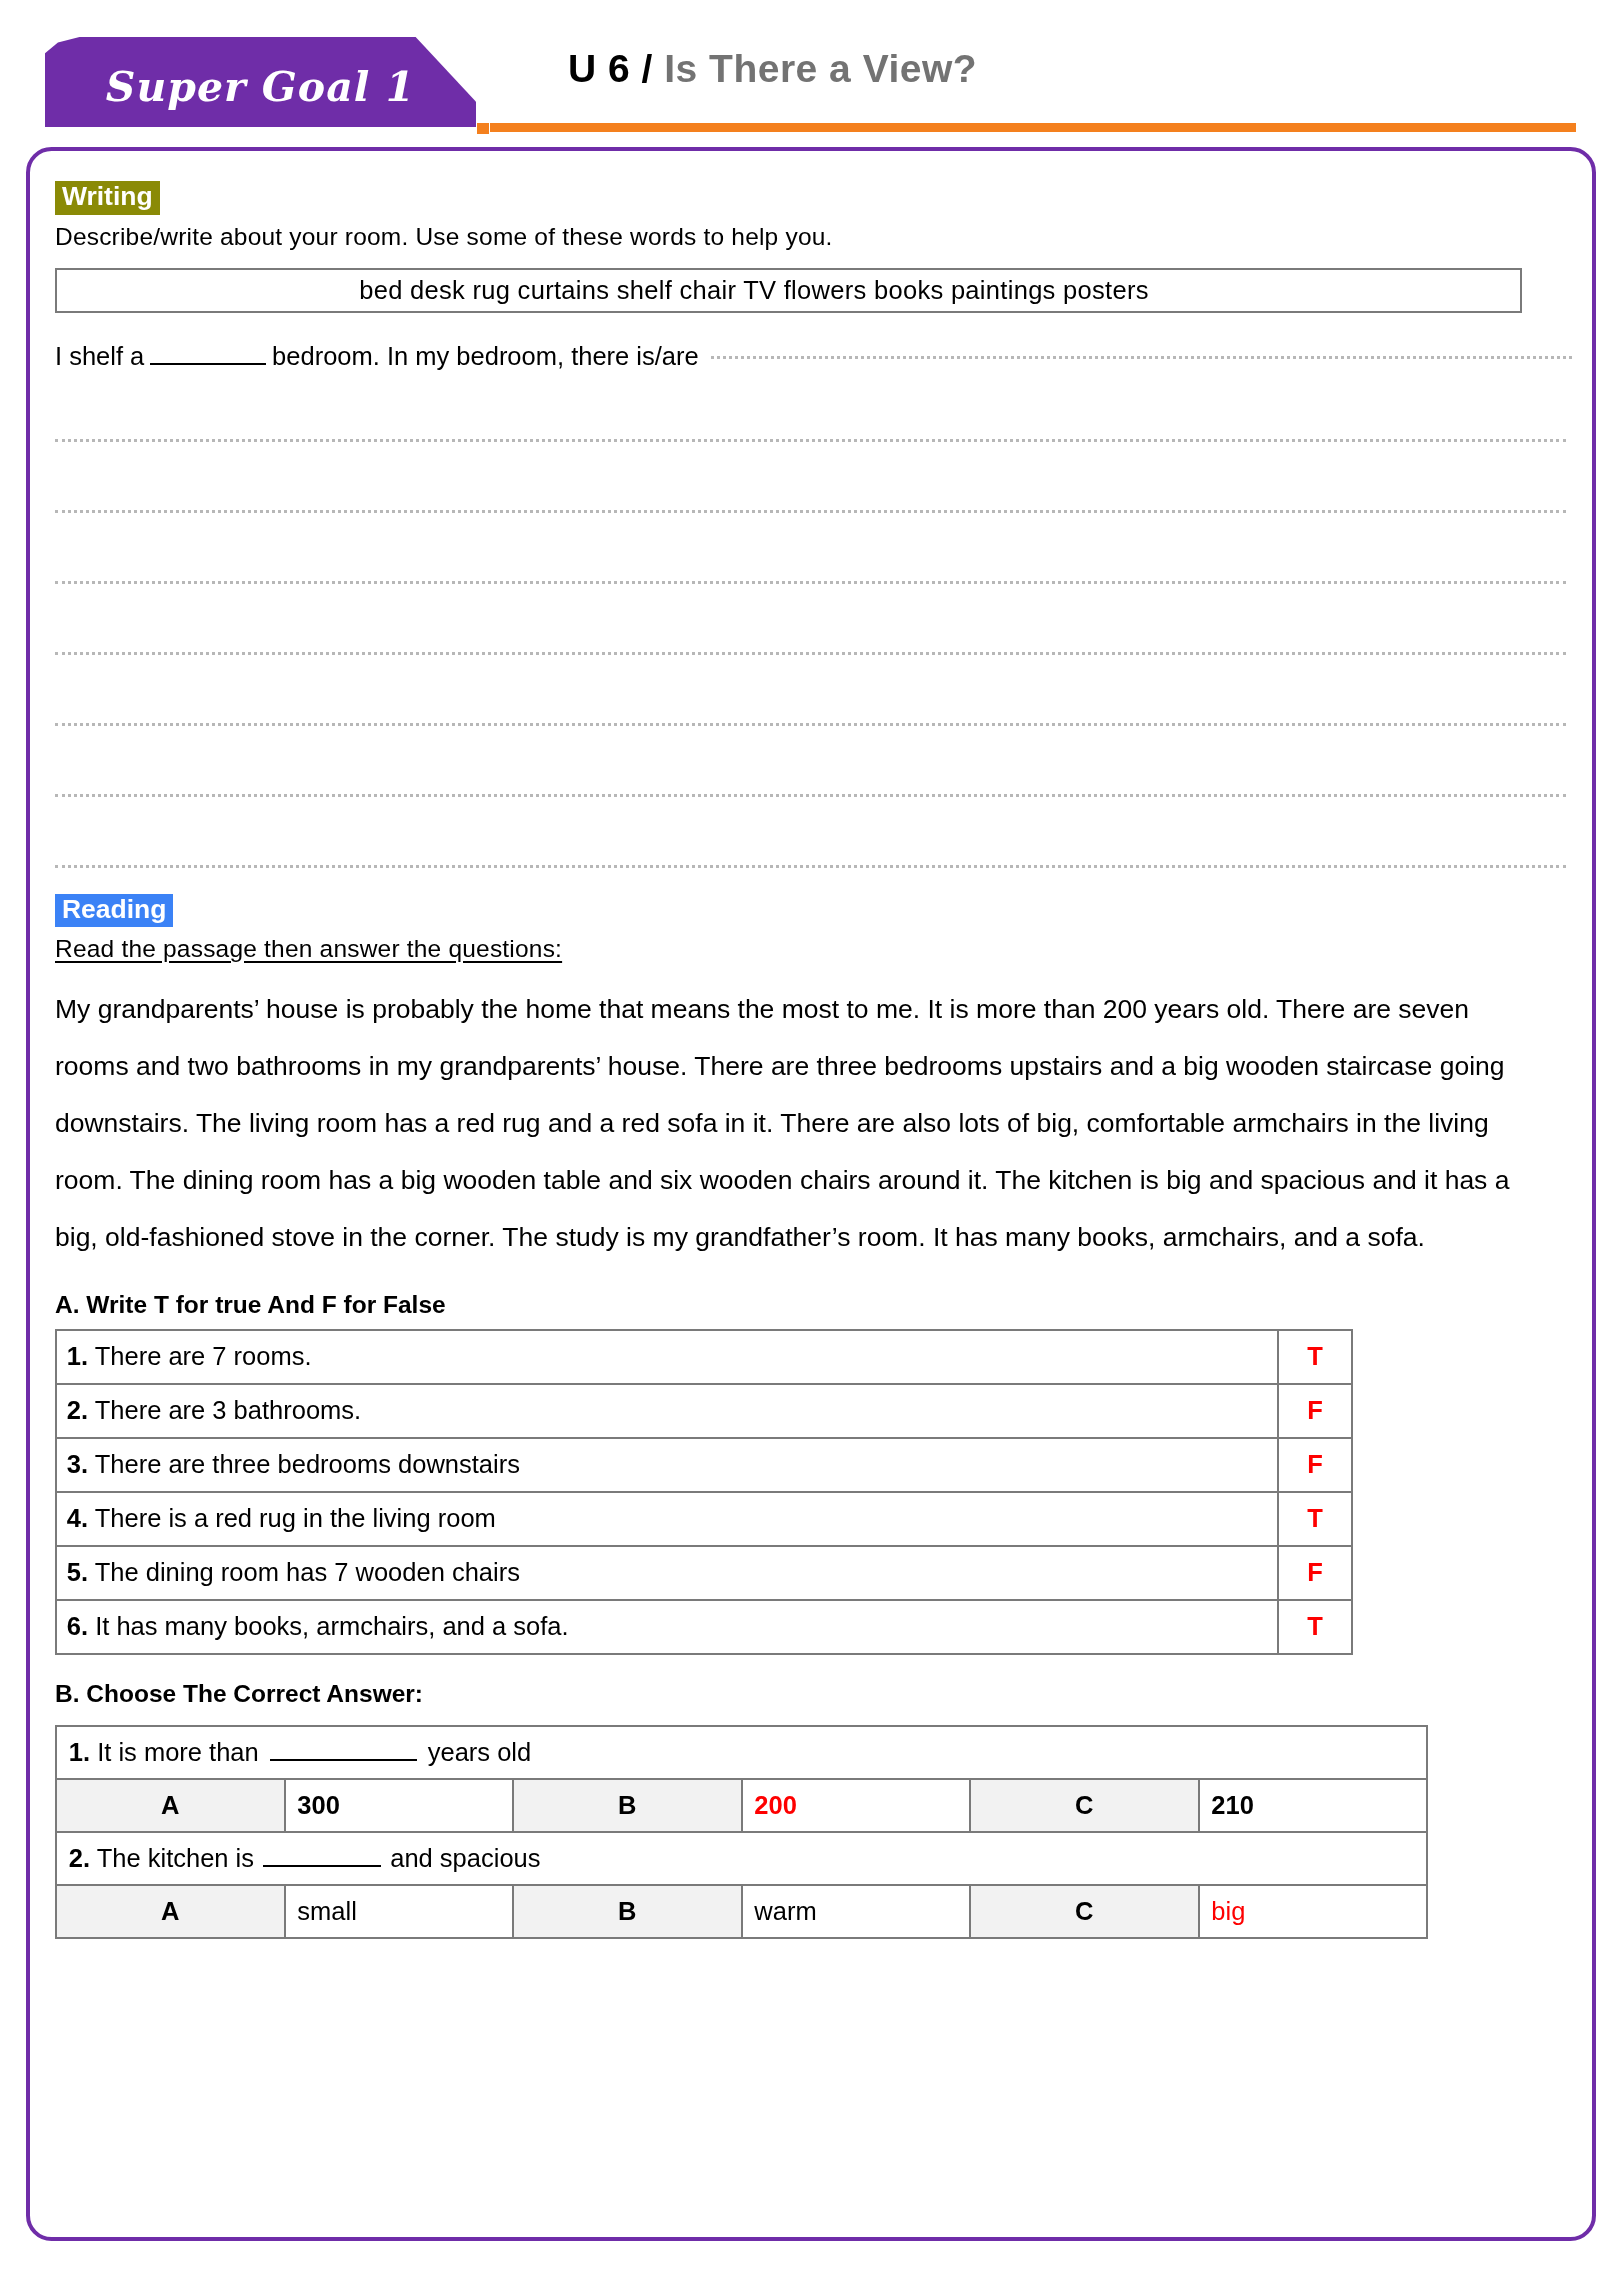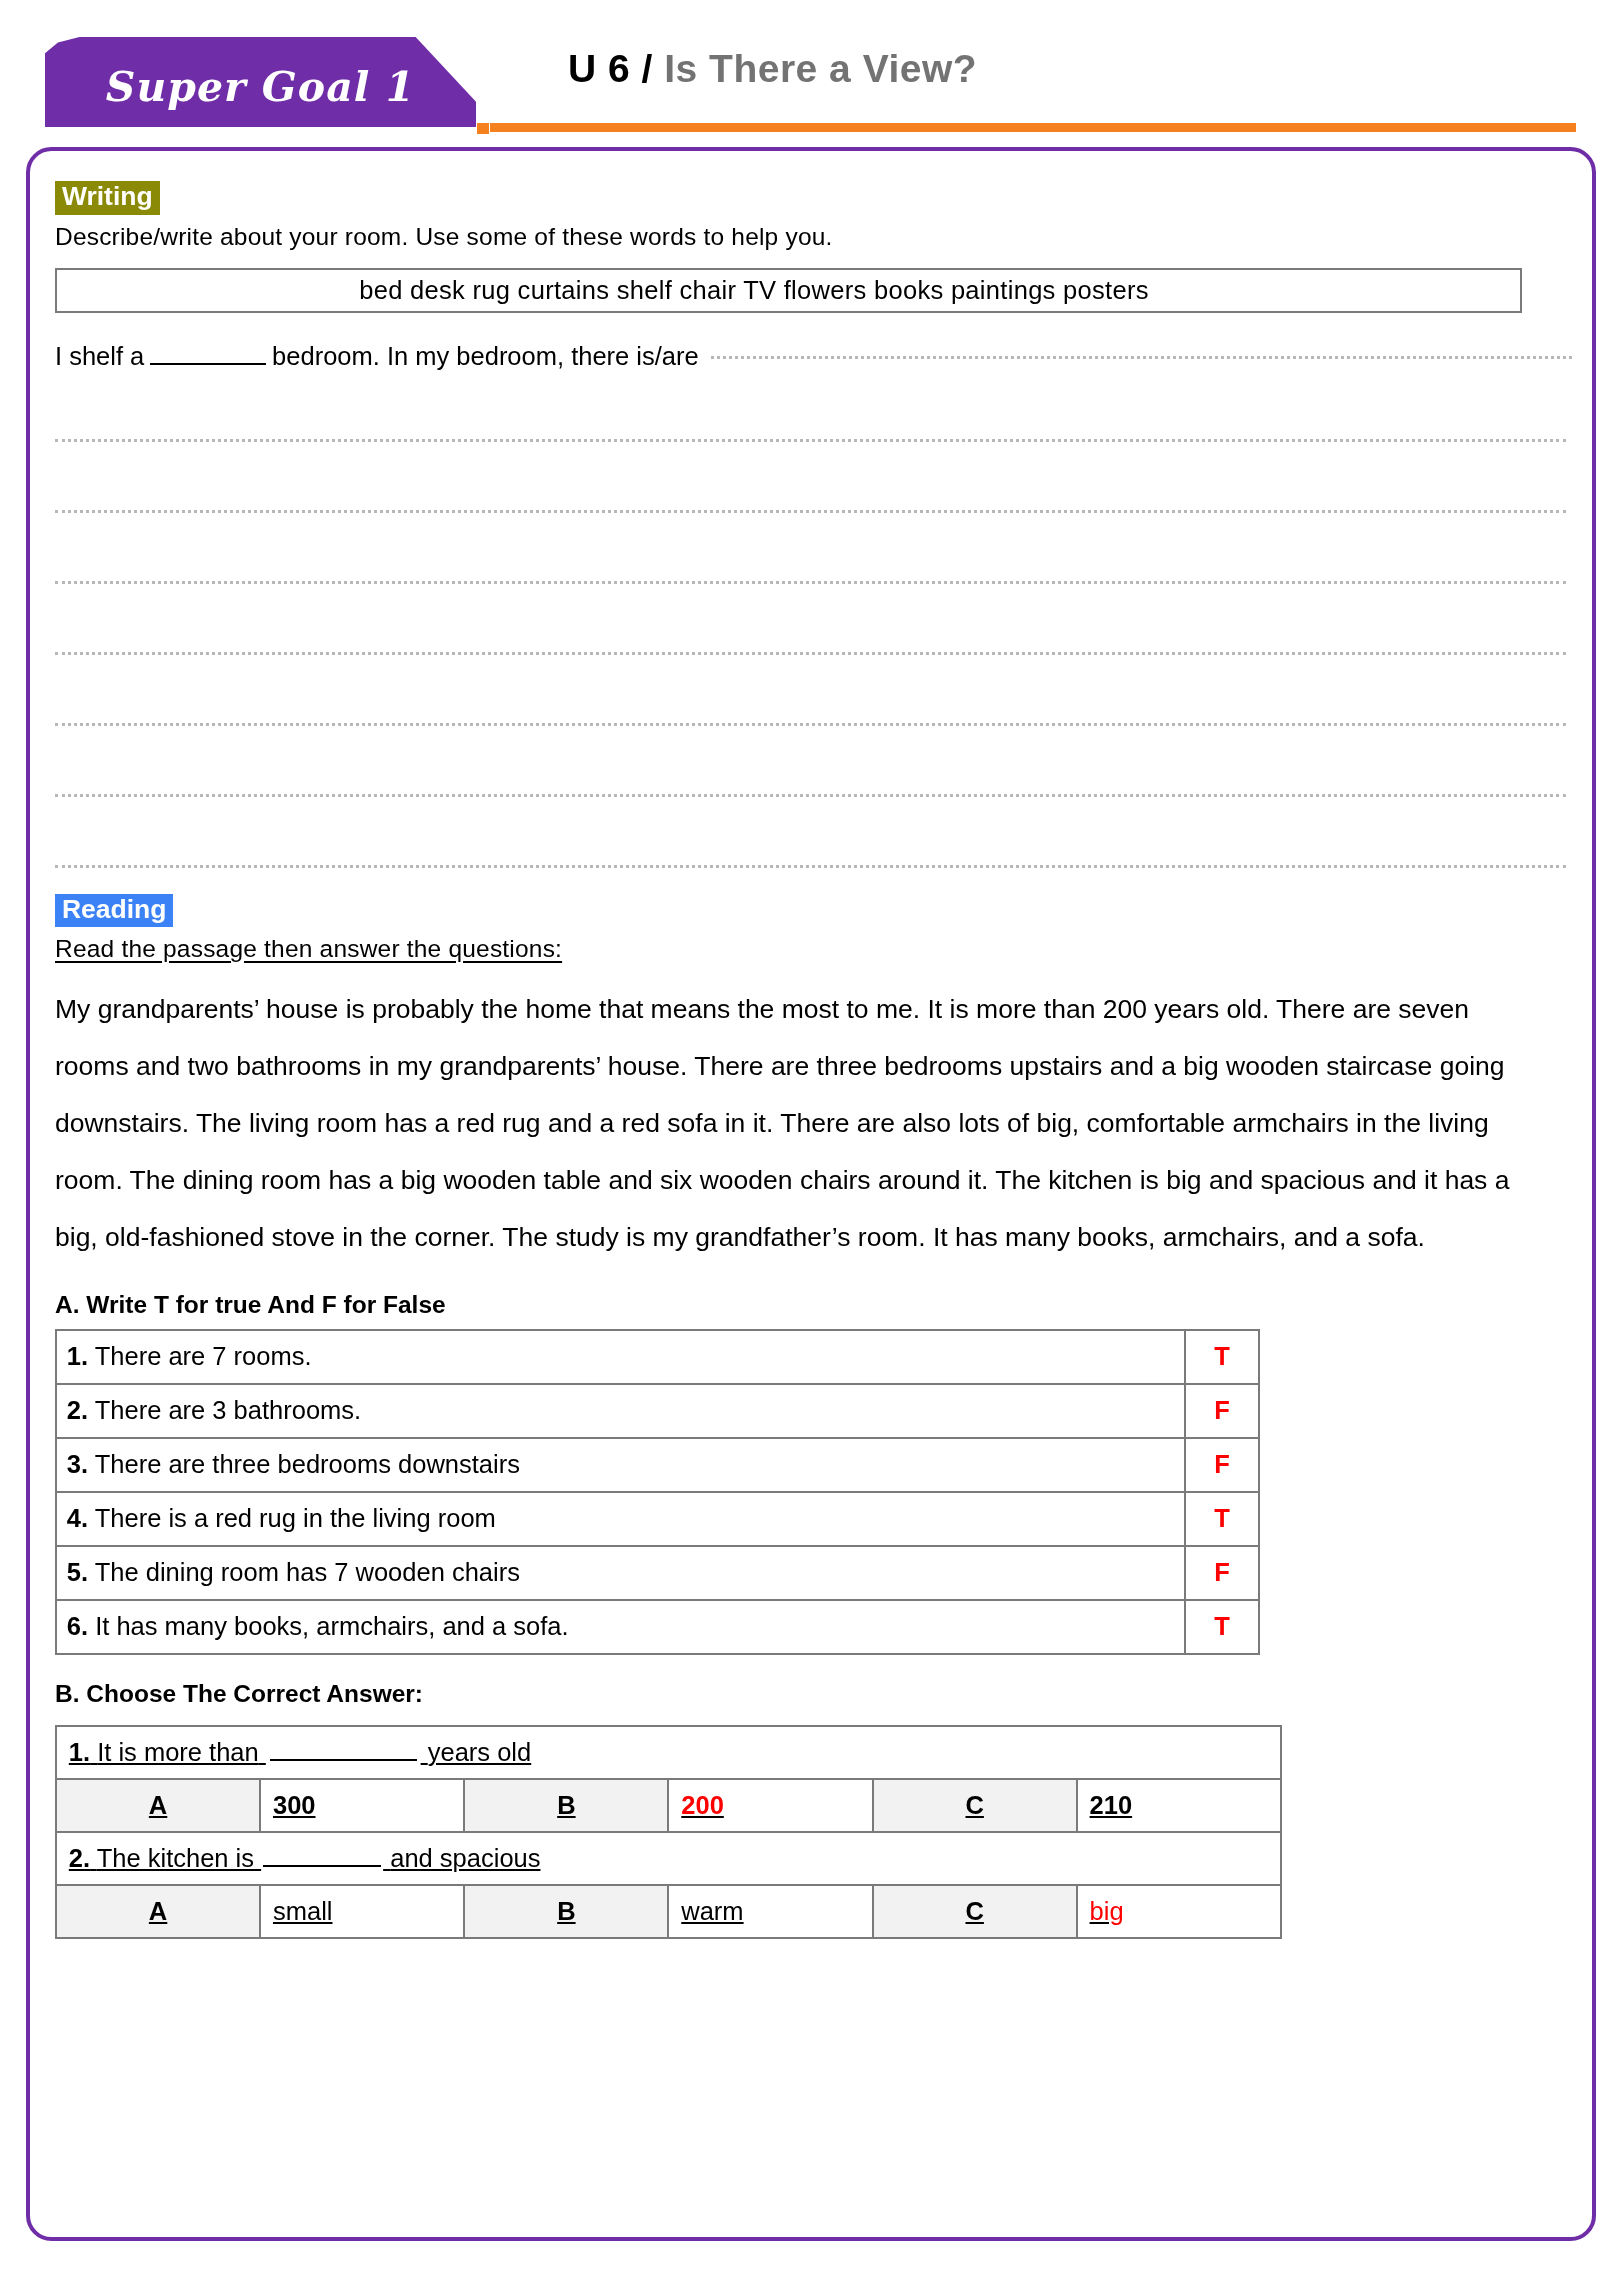--- a/index.html
+++ b/index.html
@@ -190,37 +190,36 @@
     width: 1204px;
     table-layout: fixed;
   }
   table.tf td {
     border: 2px solid #7a7a7a;
     height: 54px;
     font-size: 25.5px;
     padding: 3.9px 9.8px;
     vertical-align: middle;
   }
-  td.tf-stmt { width: 1129px; }
+  td.tf-stmt { width: 1222px; }
   td.tf-ans {
     width: 74px;
     text-align: center;
     color: #fe0000;
     font-weight: bold;
     font-size: 25.5px;
   }
   .qnum { font-weight: bold; }
 
   
   table.mc {
     border-collapse: collapse;
-    width: 1227px;
+    width: 1373px;
     table-layout: fixed;
     margin-top: 17px;
-    text-decoration: underline;
   }
   table.mc td {
     border: 2px solid #7a7a7a;
     font-size: 25.5px;
     padding: 3.9px 11.8px;
     vertical-align: middle;
     height: 53px;
   }
   td.mc-question {
     height: 55px;

